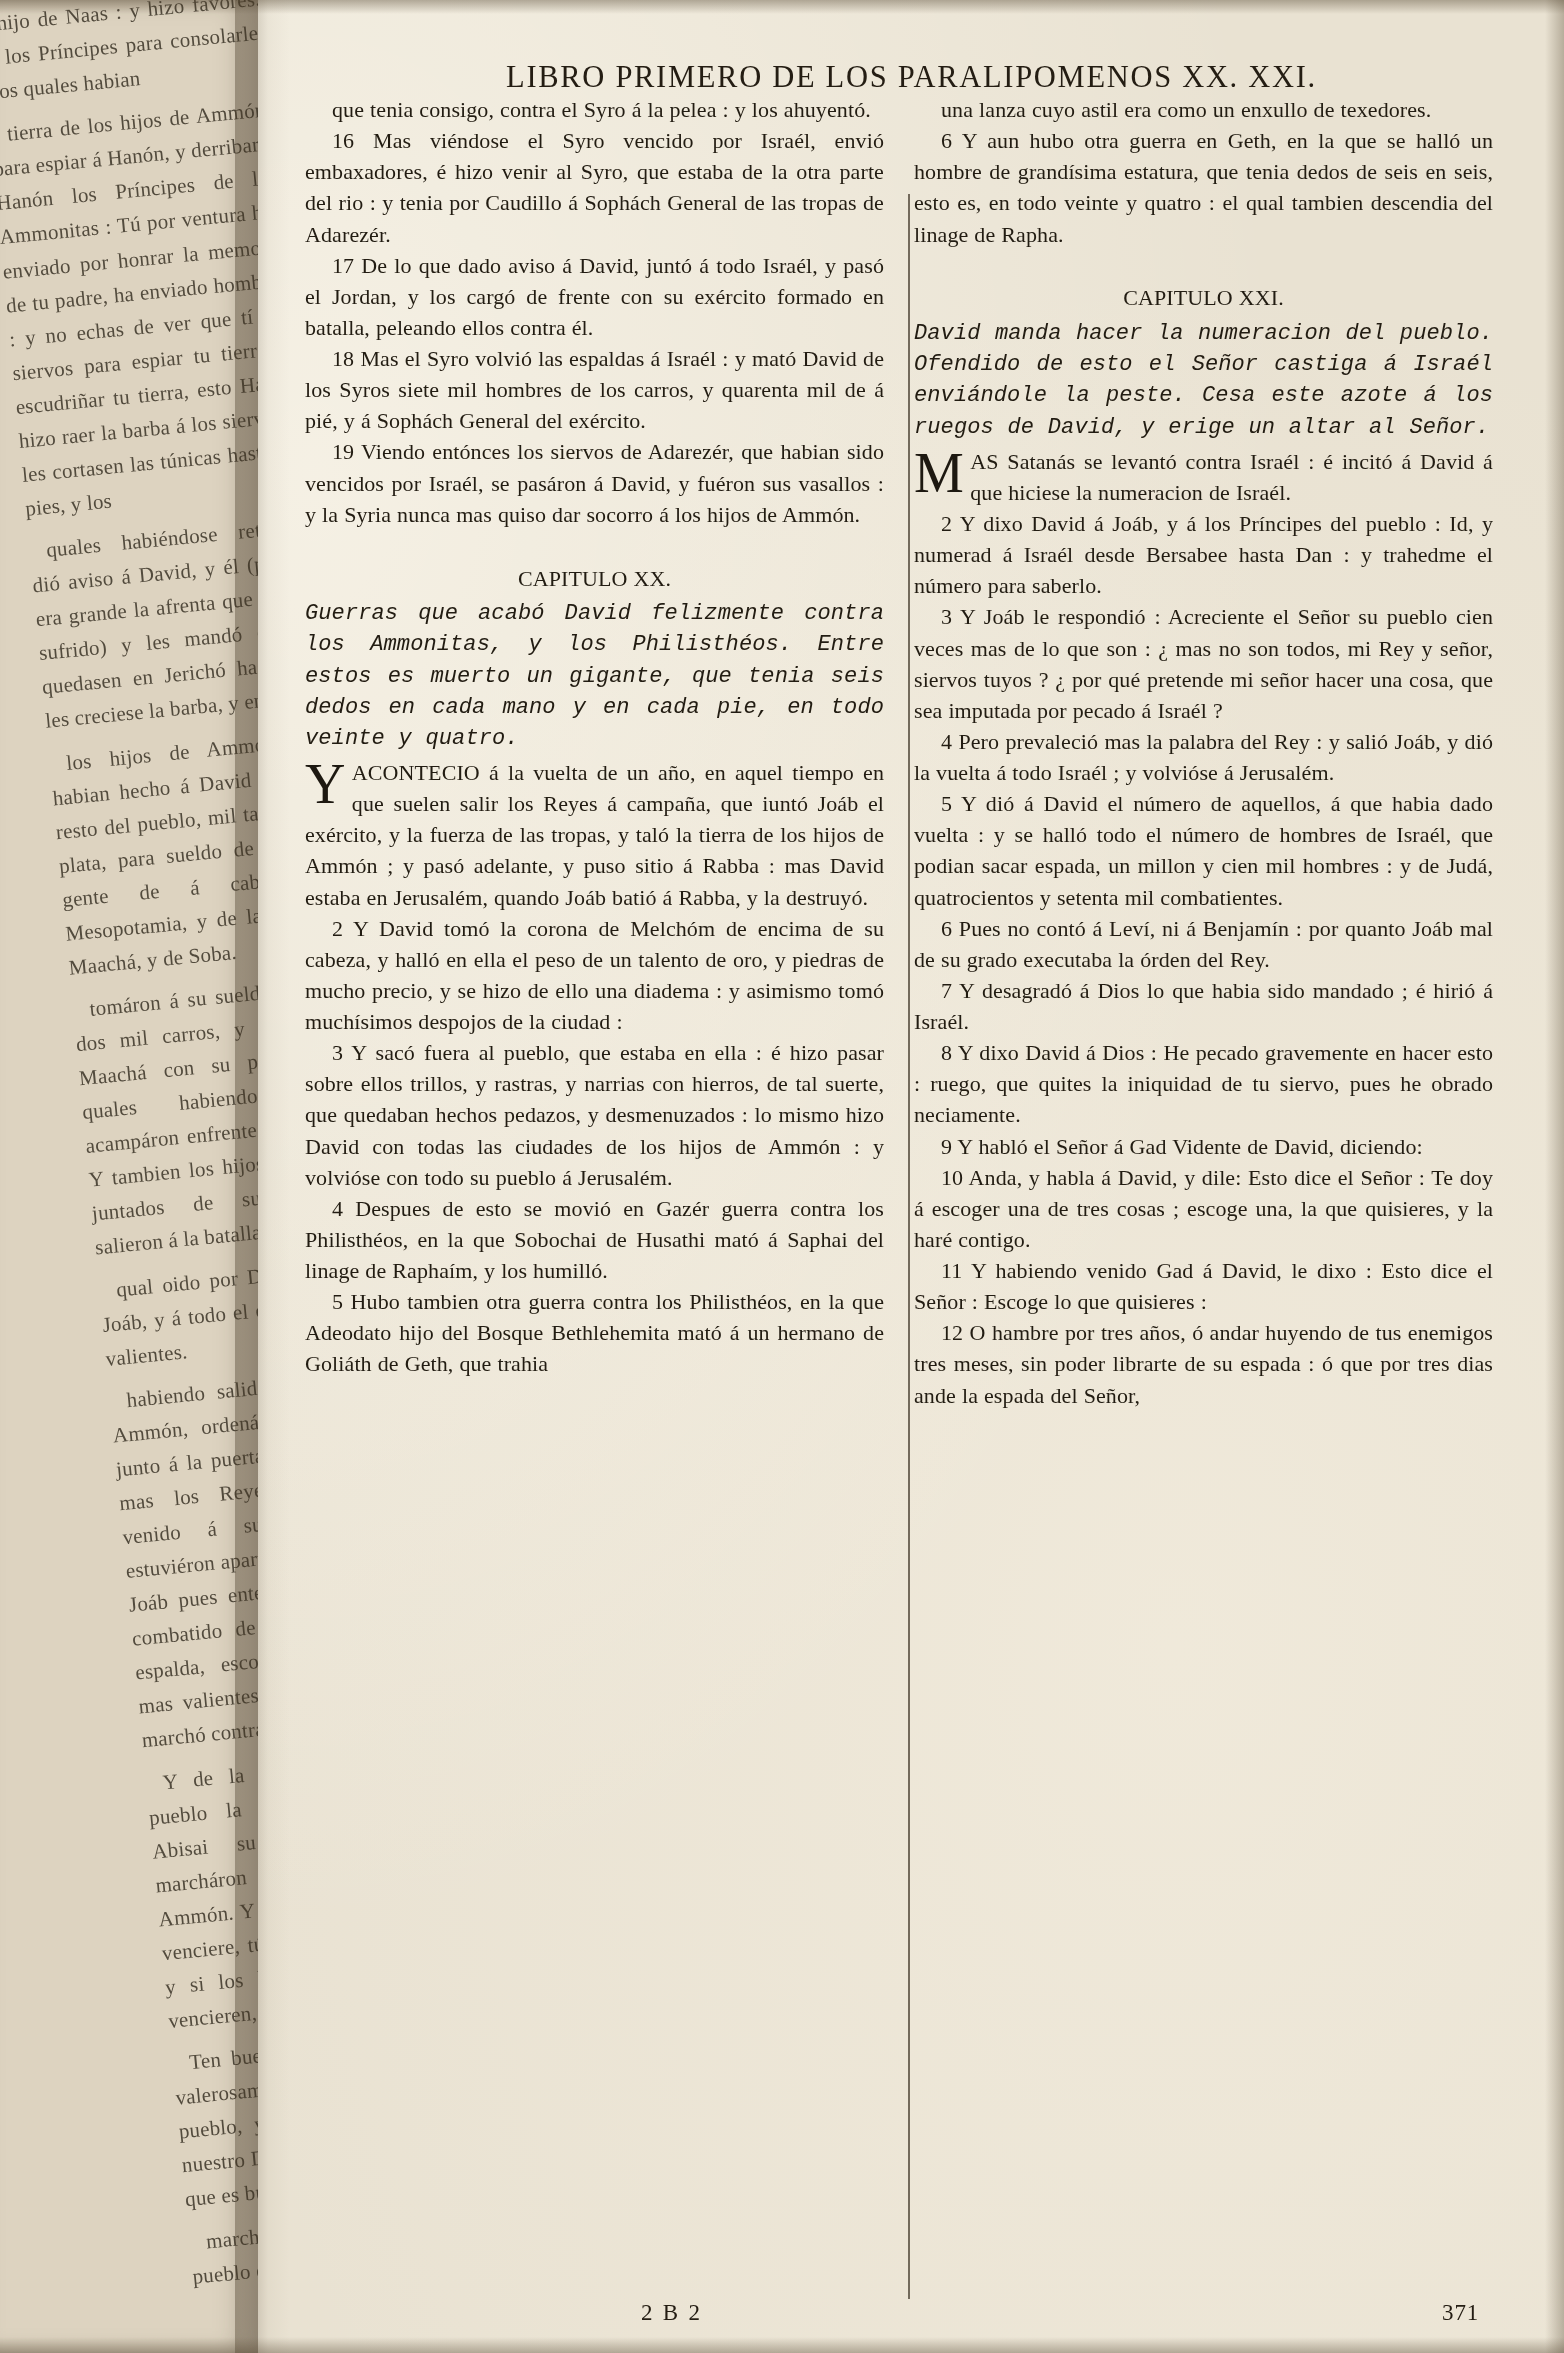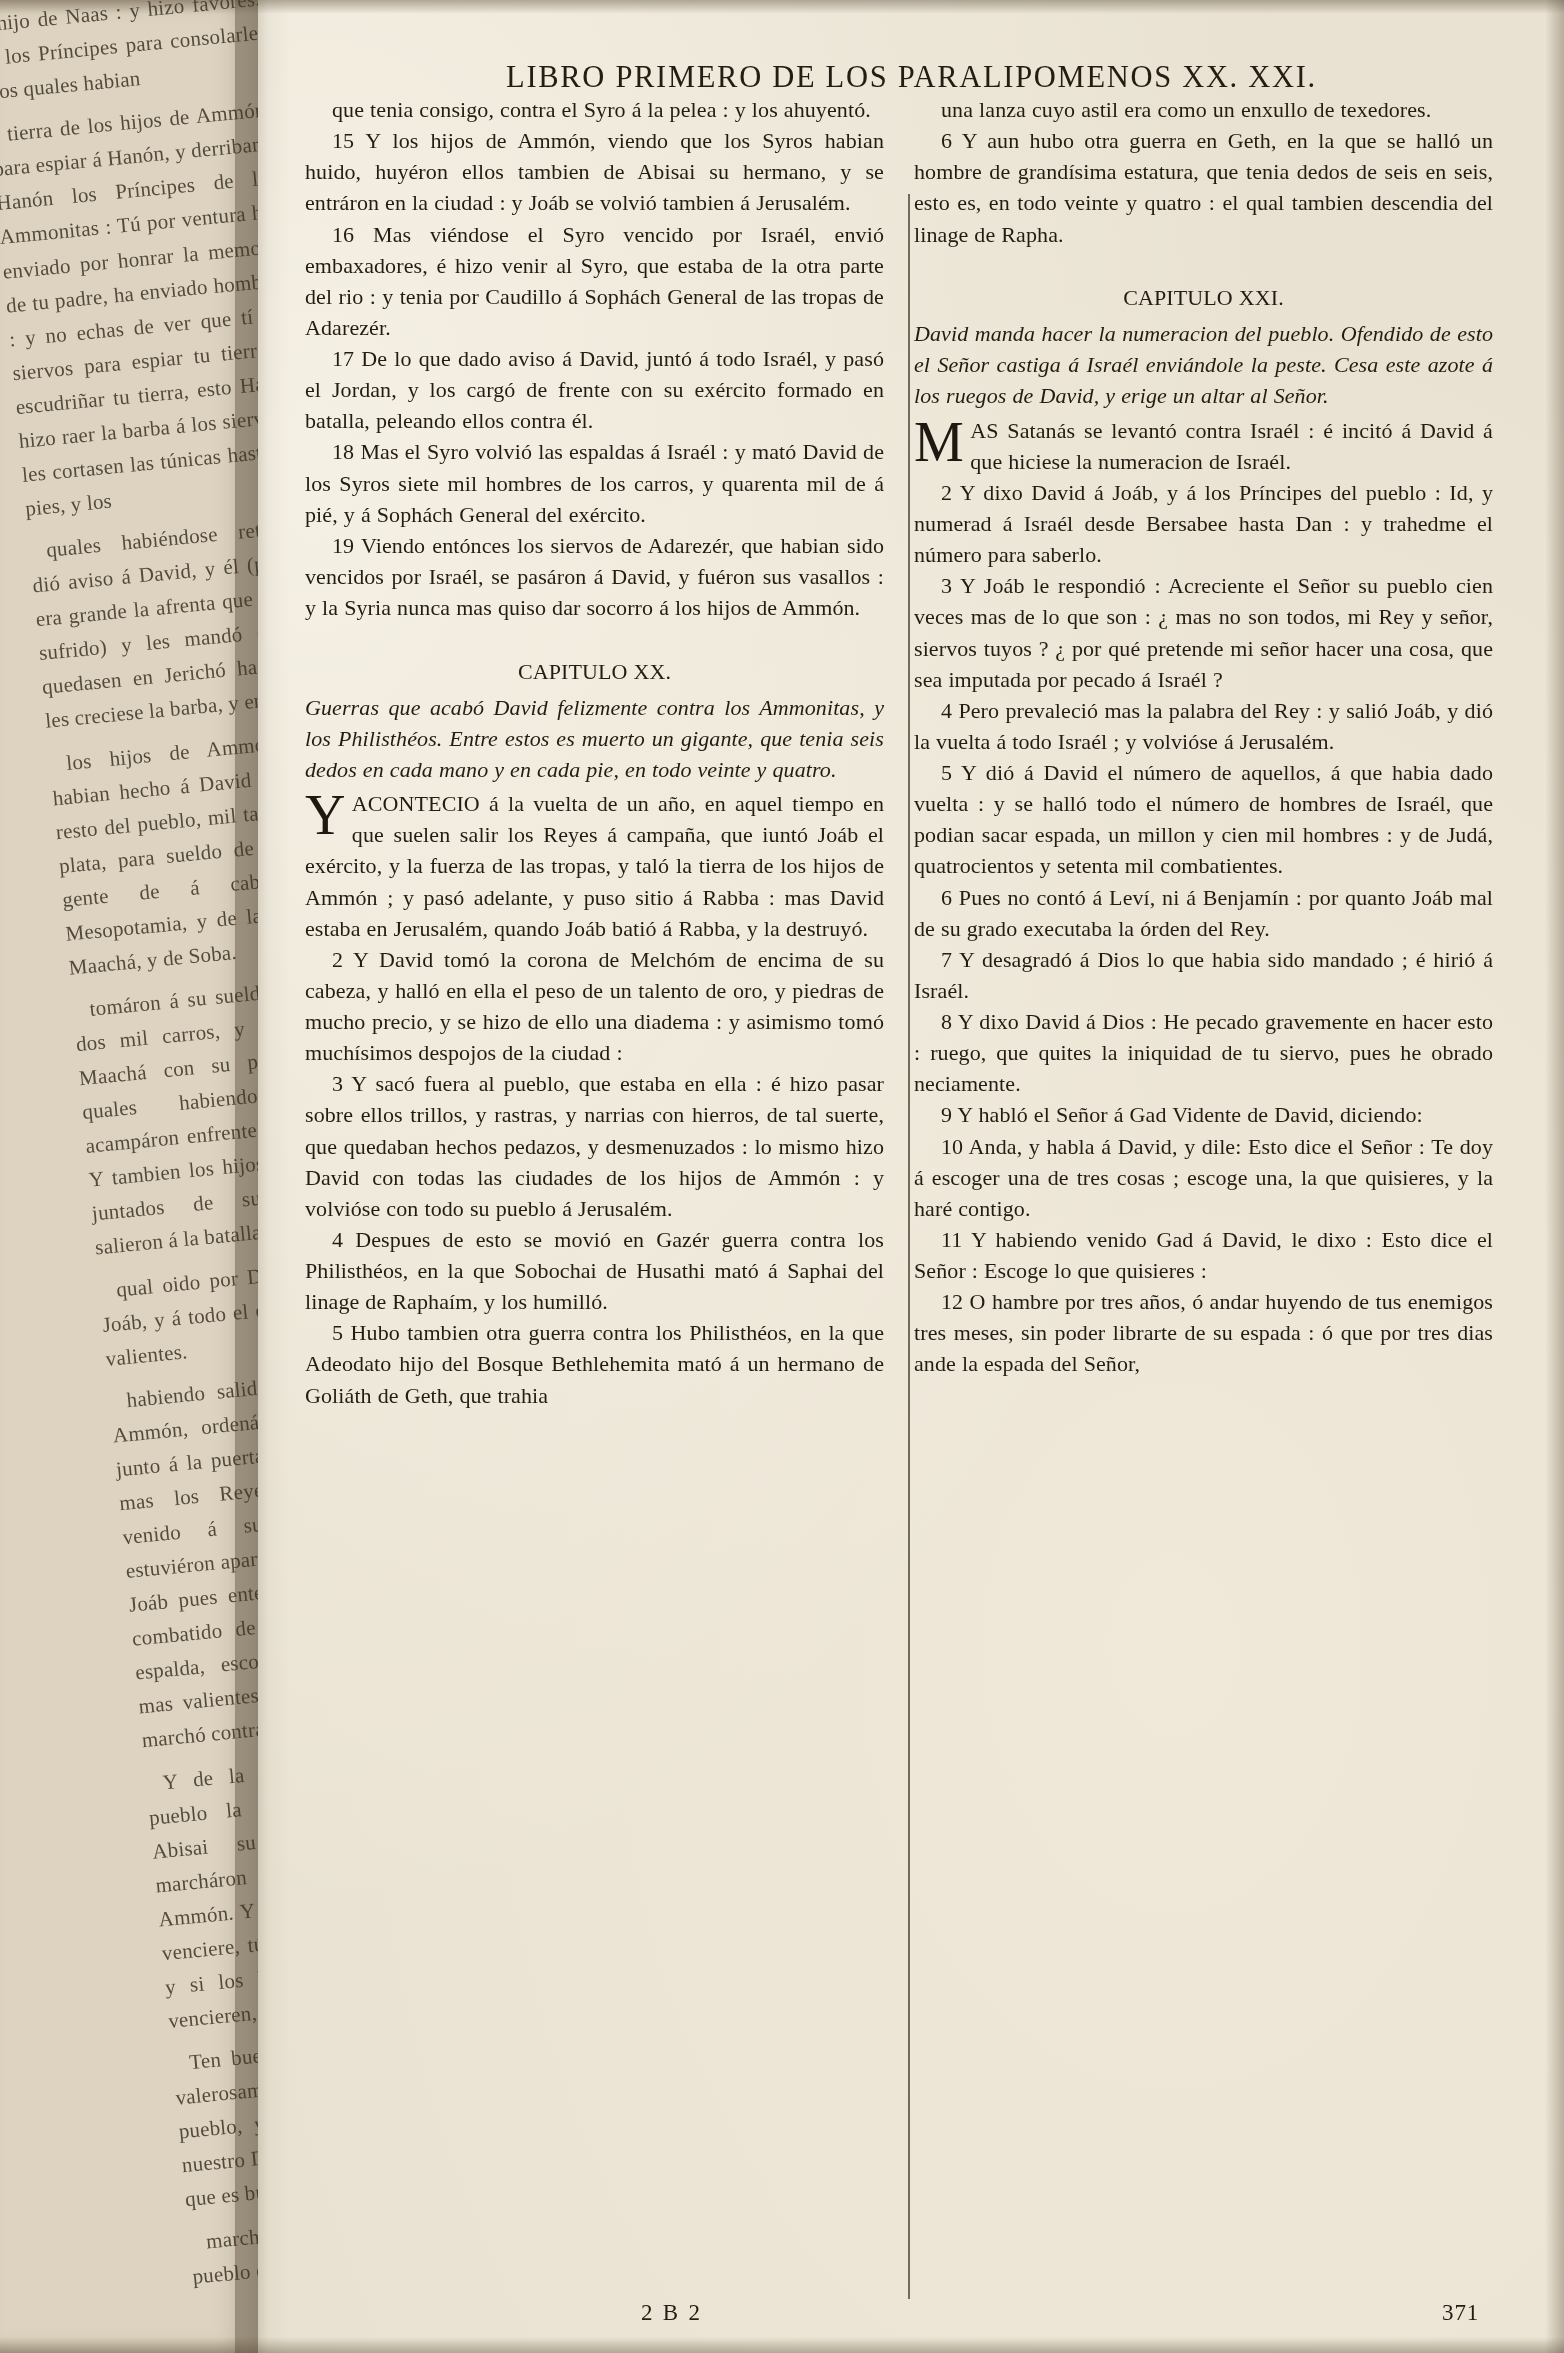--- a/index.html
+++ b/index.html
@@ -123,20 +123,21 @@
     margin-top: 20.3px !important;
     margin-bottom: 4.7px !important;
     font-variant: small-caps;
   }
   .summary {
     font-style: italic;
     text-indent: 0 !important;
     font-size: 22px;
     line-height: 1.42;
     margin-bottom: 3.1px !important;
+    font-family: Liberation Mono, monospace;
   }
   .spacer { height: 12.5px; }
   .dropcap-para {
     position: relative;
     text-indent: 0 !important;
     min-height: 59px;
   }
   .dropcap {
     float: left;
     font-size: 56px;
@@ -199,21 +200,20 @@
     </div>
   </div>
   <div class="gutter-shade"></div>
 
   <div class="sheet">
     <div class="running-head">LIBRO PRIMERO DE LOS PARALIPOMENOS XX. XXI.</div>
 
     <div class="columns">
       <div class="col">
         <p>que tenia consigo, contra el Syro á la pelea : y los ahuyentó.</p>
-        <p>15 Y los hijos de Ammón, viendo que los Syros habian huido, huyéron ellos tambien de Abisai su hermano, y se entráron en la ciudad : y Joáb se volvió tambien á Jerusalém.</p>
         <p>16 Mas viéndose el Syro vencido por Israél, envió embaxadores, é hizo venir al Syro, que estaba de la otra parte del rio : y tenia por Caudillo á Sophách General de las tropas de Adarezér.</p>
         <p>17 De lo que dado aviso á David, juntó á todo Israél, y pasó el Jordan, y los cargó de frente con su exército formado en batalla, peleando ellos contra él.</p>
         <p>18 Mas el Syro volvió las espaldas á Israél : y mató David de los Syros siete mil hombres de los carros, y quarenta mil de á pié, y á Sophách General del exército.</p>
         <p>19 Viendo entónces los siervos de Adarezér, que habian sido vencidos por Israél, se pasáron á David, y fuéron sus vasallos : y la Syria nunca mas quiso dar socorro á los hijos de Ammón.</p>
         <div class="spacer"></div>
         <p class="chapter-title">CAPITULO XX.</p>
         <p class="summary">Guerras que acabó David felizmente contra los Ammonitas, y los Philisthéos. Entre estos es muerto un gigante, que tenia seis dedos en cada mano y en cada pie, en todo veinte y quatro.</p>
         <p class="dropcap-para"><span class="dropcap">Y</span><span> ACONTECIO á la vuelta de un año, en aquel tiempo en que suelen salir los Reyes á campaña, que iuntó Joáb el exército, y la fuerza de las tropas, y taló la tierra de los hijos de Ammón ; y pasó adelante, y puso sitio á Rabba : mas David estaba en Jerusalém, quando Joáb batió á Rabba, y la destruyó.</span></p>
         <p>2 Y David tomó la corona de Melchóm de encima de su cabeza, y halló en ella el peso de un talento de oro, y piedras de mucho precio, y se hizo de ello una diadema : y asimismo tomó muchísimos despojos de la ciudad :</p>
         <p>3 Y sacó fuera al pueblo, que estaba en ella : é hizo pasar sobre ellos trillos, y rastras, y narrias con hierros, de tal suerte, que quedaban hechos pedazos, y desmenuzados : lo mismo hizo David con todas las ciudades de los hijos de Ammón : y volvióse con todo su pueblo á Jerusalém.</p>

